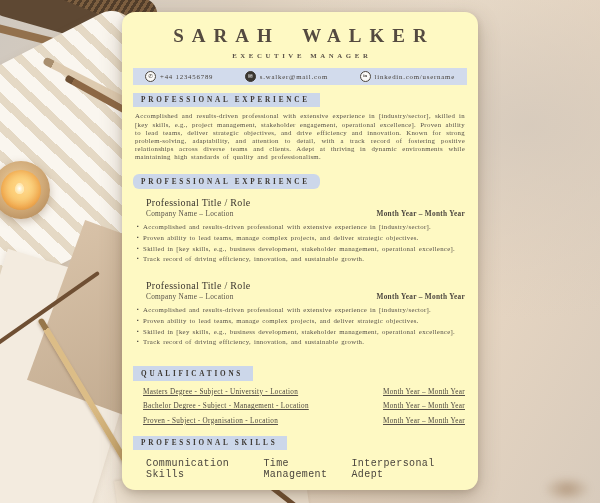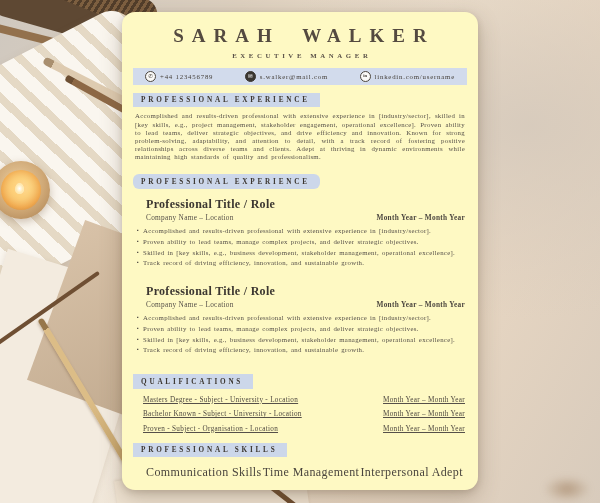--- a/index.html
+++ b/index.html
@@ -69,38 +69,38 @@
 
   .pill{display:inline-block;align-self:flex-start;background:#ccd7ea;color:#3c3731;
         font-size:7.2px;font-weight:bold;letter-spacing:2.8px;padding:3.5px 10px 3px 8px;}
   .pb-pill{margin-top:8px;}
   .pb-body{margin:5px 2px 0;font-size:6.8px;line-height:1.2;text-align:justify;
         letter-spacing:.3px;word-spacing:1.5px;color:#565049;}
 
   .pe-pill{margin-top:13px;border-radius:6px;}
   .entry{margin:8px 2px 0 13px;}
   .entry.second{margin-top:14px;}
-  .entry-title{font-size:12px;font-weight:bold;color:#3c3731;letter-spacing:.3px;}
+  .entry-title{font-size:10px;font-weight:normal;color:#3c3731;letter-spacing:.3px;}
   .entry-row{display:flex;justify-content:space-between;font-size:7.3px;letter-spacing:.3px;
         color:#565049;margin-top:1.5px;text-align:right;}
   .entry-dates{white-space:nowrap;font-weight:bold;color:#4c463f;}
   .bullets{margin:5px 0 0 -9px;}
   .bullet{display:flex;gap:4px;font-size:6.8px;line-height:1.2;letter-spacing:.3px;
         word-spacing:1px;margin-bottom:2.5px;color:#565049;}
   .bmark{flex:0 0 auto;font-size:5px;padding-top:1px;color:#4c463f;}
 
   .q-pill{margin-top:17px;}
   .q-rows{margin:7px 2px 0 10px;text-decoration:underline;}
   .q-row{display:flex;justify-content:space-between;font-size:7.2px;letter-spacing:.3px;
         color:#4e4841;margin-bottom:6.5px;}
   .q-dates{white-space:nowrap;color:#4c463f;}
 
   .s-pill{margin-top:auto;}
   .skills-row{display:flex;justify-content:space-between;margin:8px 4px 2px 13px;
-        font-size:12px;letter-spacing:.4px;color:#49443d;}
+        font-size:10px;letter-spacing:.4px;color:#49443d;font-family:Liberation Mono, monospace;}
 </style>
 </head>
 <body>
 
 <div id="stage">
 
   <div class="desk"></div>
   <div class="decor brush-body"></div>
   <div class="decor brush-tip"></div>
   <div class="decor brush-stick"></div>
@@ -195,21 +195,21 @@
       </div>
     </div>
 
     <div class="pill q-pill">QUALIFICATIONS</div>
     <div class="q-rows">
       <div class="q-row">
         <span>Masters Degree - Subject - University - Location</span>
         <span class="q-dates">Month Year – Month Year</span>
       </div>
       <div class="q-row">
-        <span>Bachelor Known - Subject - University - Location</span>
+        <span>Bachelor Degree - Subject - Management - Location</span>
         <span class="q-dates">Month Year – Month Year</span>
       </div>
       <div class="q-row">
         <span>Proven - Subject - Organisation - Location</span>
         <span class="q-dates">Month Year – Month Year</span>
       </div>
     </div>
 
     <div class="pill s-pill">PROFESSIONAL SKILLS</div>
     <div class="skills-row">

